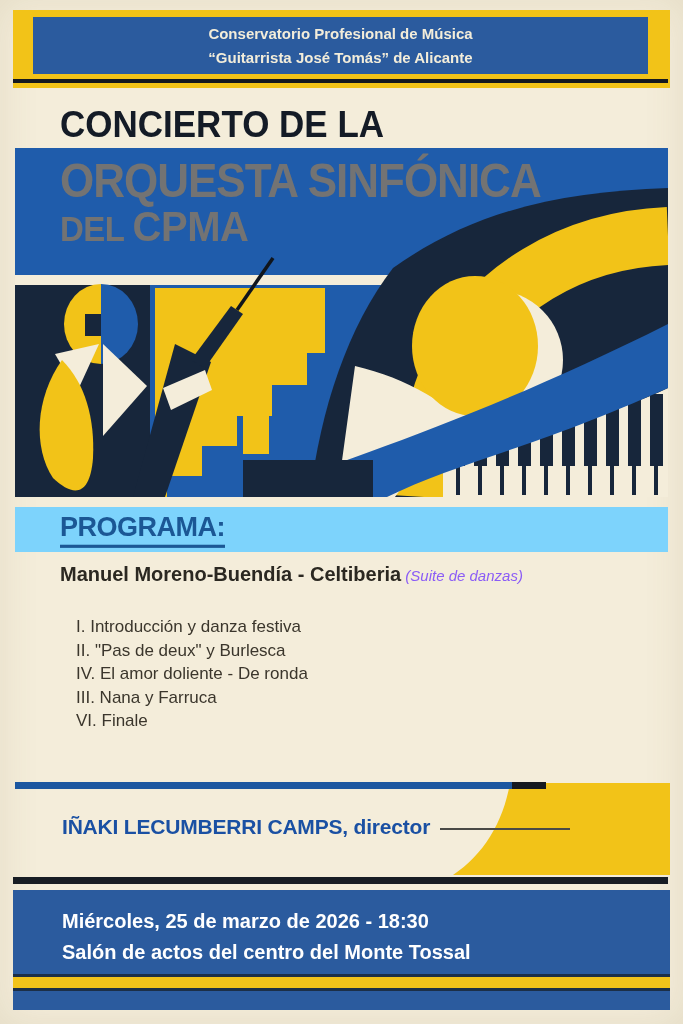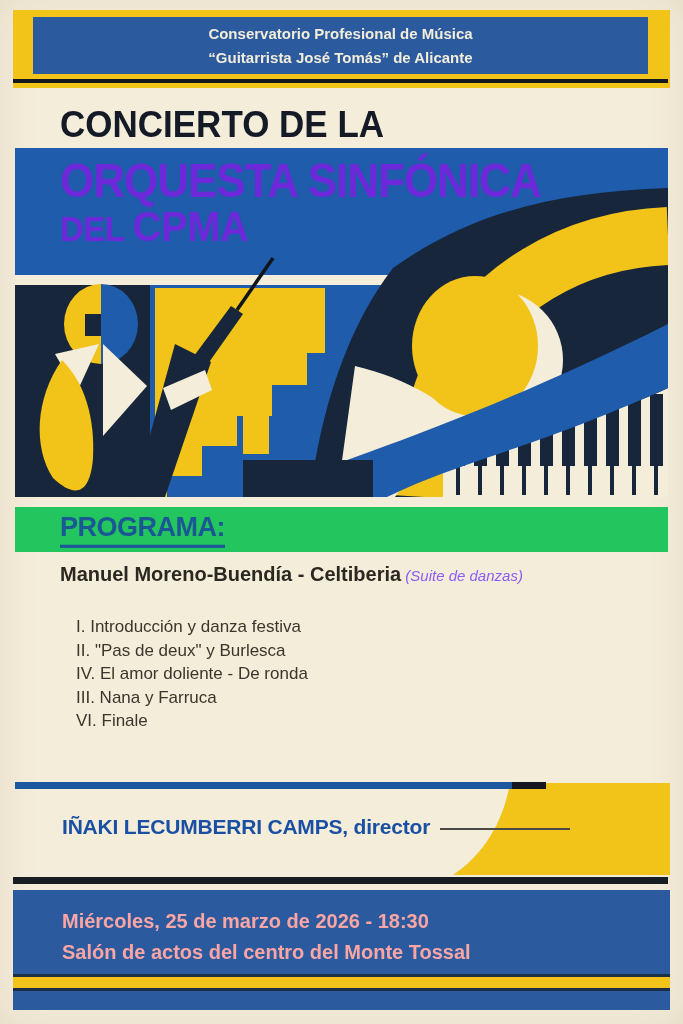--- a/index.html
+++ b/index.html
@@ -18,27 +18,27 @@
   }
   .banner-rule{position:absolute;left:0;right:2px;top:69px;height:4px;background:#15191f;}
   
   .kicker{
     position:absolute;left:60px;top:103px;font-size:35px;font-weight:900;
     color:#141b26;letter-spacing:0;transform:scaleY(1.05);transform-origin:left top;white-space:nowrap;
   }
   
   .hero{position:absolute;left:15px;top:148px;width:653px;height:349px;}
   .hero svg{display:block;}
-  .hero-title{position:absolute;left:45px;top:8px;color:#6d28d9;}
+  .hero-title{position:absolute;left:45px;top:8px;color:#737373;}
   .hero-title .t1{font-size:44px;font-weight:900;letter-spacing:-1px;line-height:1.05;white-space:nowrap;transform:scaleY(1.08);transform-origin:left top;}
   .hero-title .t2{font-size:40px;font-weight:900;letter-spacing:-.5px;line-height:1.1;transform:scaleY(1.08);transform-origin:left top;}
   .hero-title .t2 .small{font-size:33px;}
   
   .program-bar{
-    position:absolute;left:15px;top:507px;width:653px;height:45px;background:#22c55e;
+    position:absolute;left:15px;top:507px;width:653px;height:45px;background:#7dd3fc;
     display:flex;align-items:center;
   }
   .program-heading{
     margin-left:45px;font-size:27px;font-weight:900;color:#1b5795;letter-spacing:-.5px;
     border-bottom:3px solid #1b5795;padding-bottom:1px;transform:scaleY(1.05);transform-origin:left center;
   }
   .piece-line{position:absolute;left:60px;top:563px;font-size:20px;color:#2b2821;white-space:nowrap;}
   .piece-line .piece{font-weight:700;}
   .piece-line .sub{font-style:italic;font-weight:400;font-size:15px;color:#8b5cf6;}
   .movements{position:absolute;left:60px;top:599px;margin:16px;padding:0;list-style:none;
@@ -47,21 +47,21 @@
   .director{position:absolute;left:13px;top:778px;width:657px;height:108px;}
   .director .corner{position:absolute;right:0;top:0;width:657px;height:108px;}
   .dir-rule-top{position:absolute;left:2px;top:4px;width:530px;height:7px;background:#1c57a0;}
   .dir-rule-black{position:absolute;left:499px;top:4px;width:34px;height:7px;background:#15191f;}
   .dir-row{position:absolute;left:49px;top:37px;display:flex;align-items:center;}
   .dir-name{font-size:21px;font-weight:800;color:#1a50a3;white-space:nowrap;letter-spacing:-.2px;}
   .dir-line{width:130px;height:2px;background:#4a4a46;margin-left:10px;margin-top:3px;}
   .dir-rule-bottom{position:absolute;left:0;right:2px;top:99px;height:7px;background:#181d24;}
   
   .footer{position:absolute;left:13px;top:890px;width:657px;height:120px;background:#2b5b9e;}
-  .footer-text{position:absolute;left:49px;top:16px;color:#fca5a5;font-weight:700;font-size:20px;line-height:31px;}
+  .footer-text{position:absolute;left:49px;top:16px;color:#ffffff;font-weight:700;font-size:20px;line-height:31px;}
   .footer-stripes{position:absolute;left:0;right:0;top:84px;}
   .footer-stripes .d{height:3px;background:#1c2f47;}
   .footer-stripes .y{height:11px;background:#f2c31a;}
 </style>
 </head>
 <body>
 
 <div class="poster">
 
   <div class="banner">

